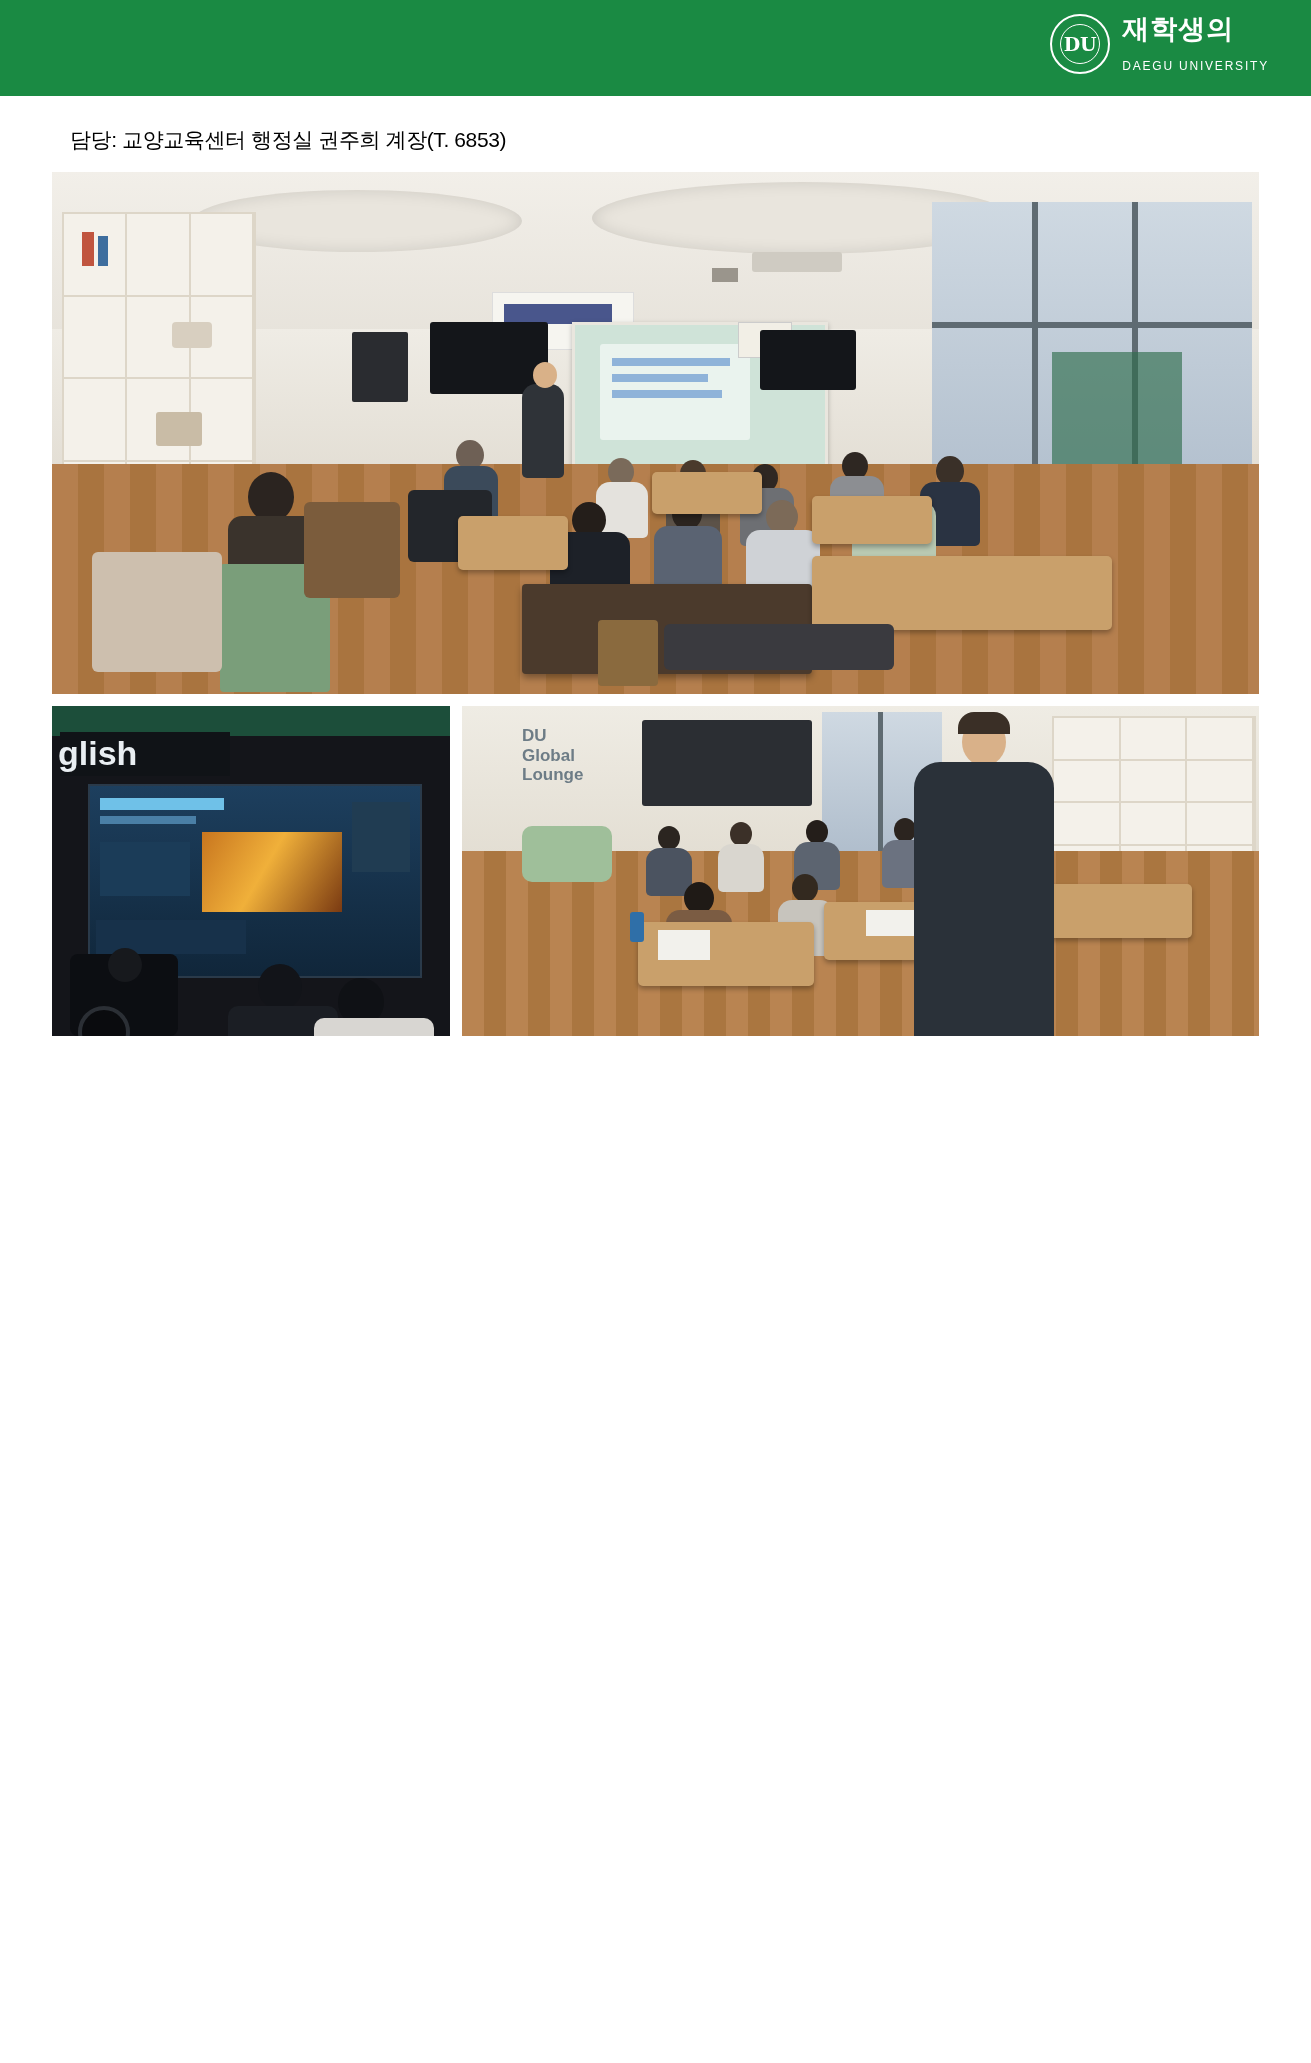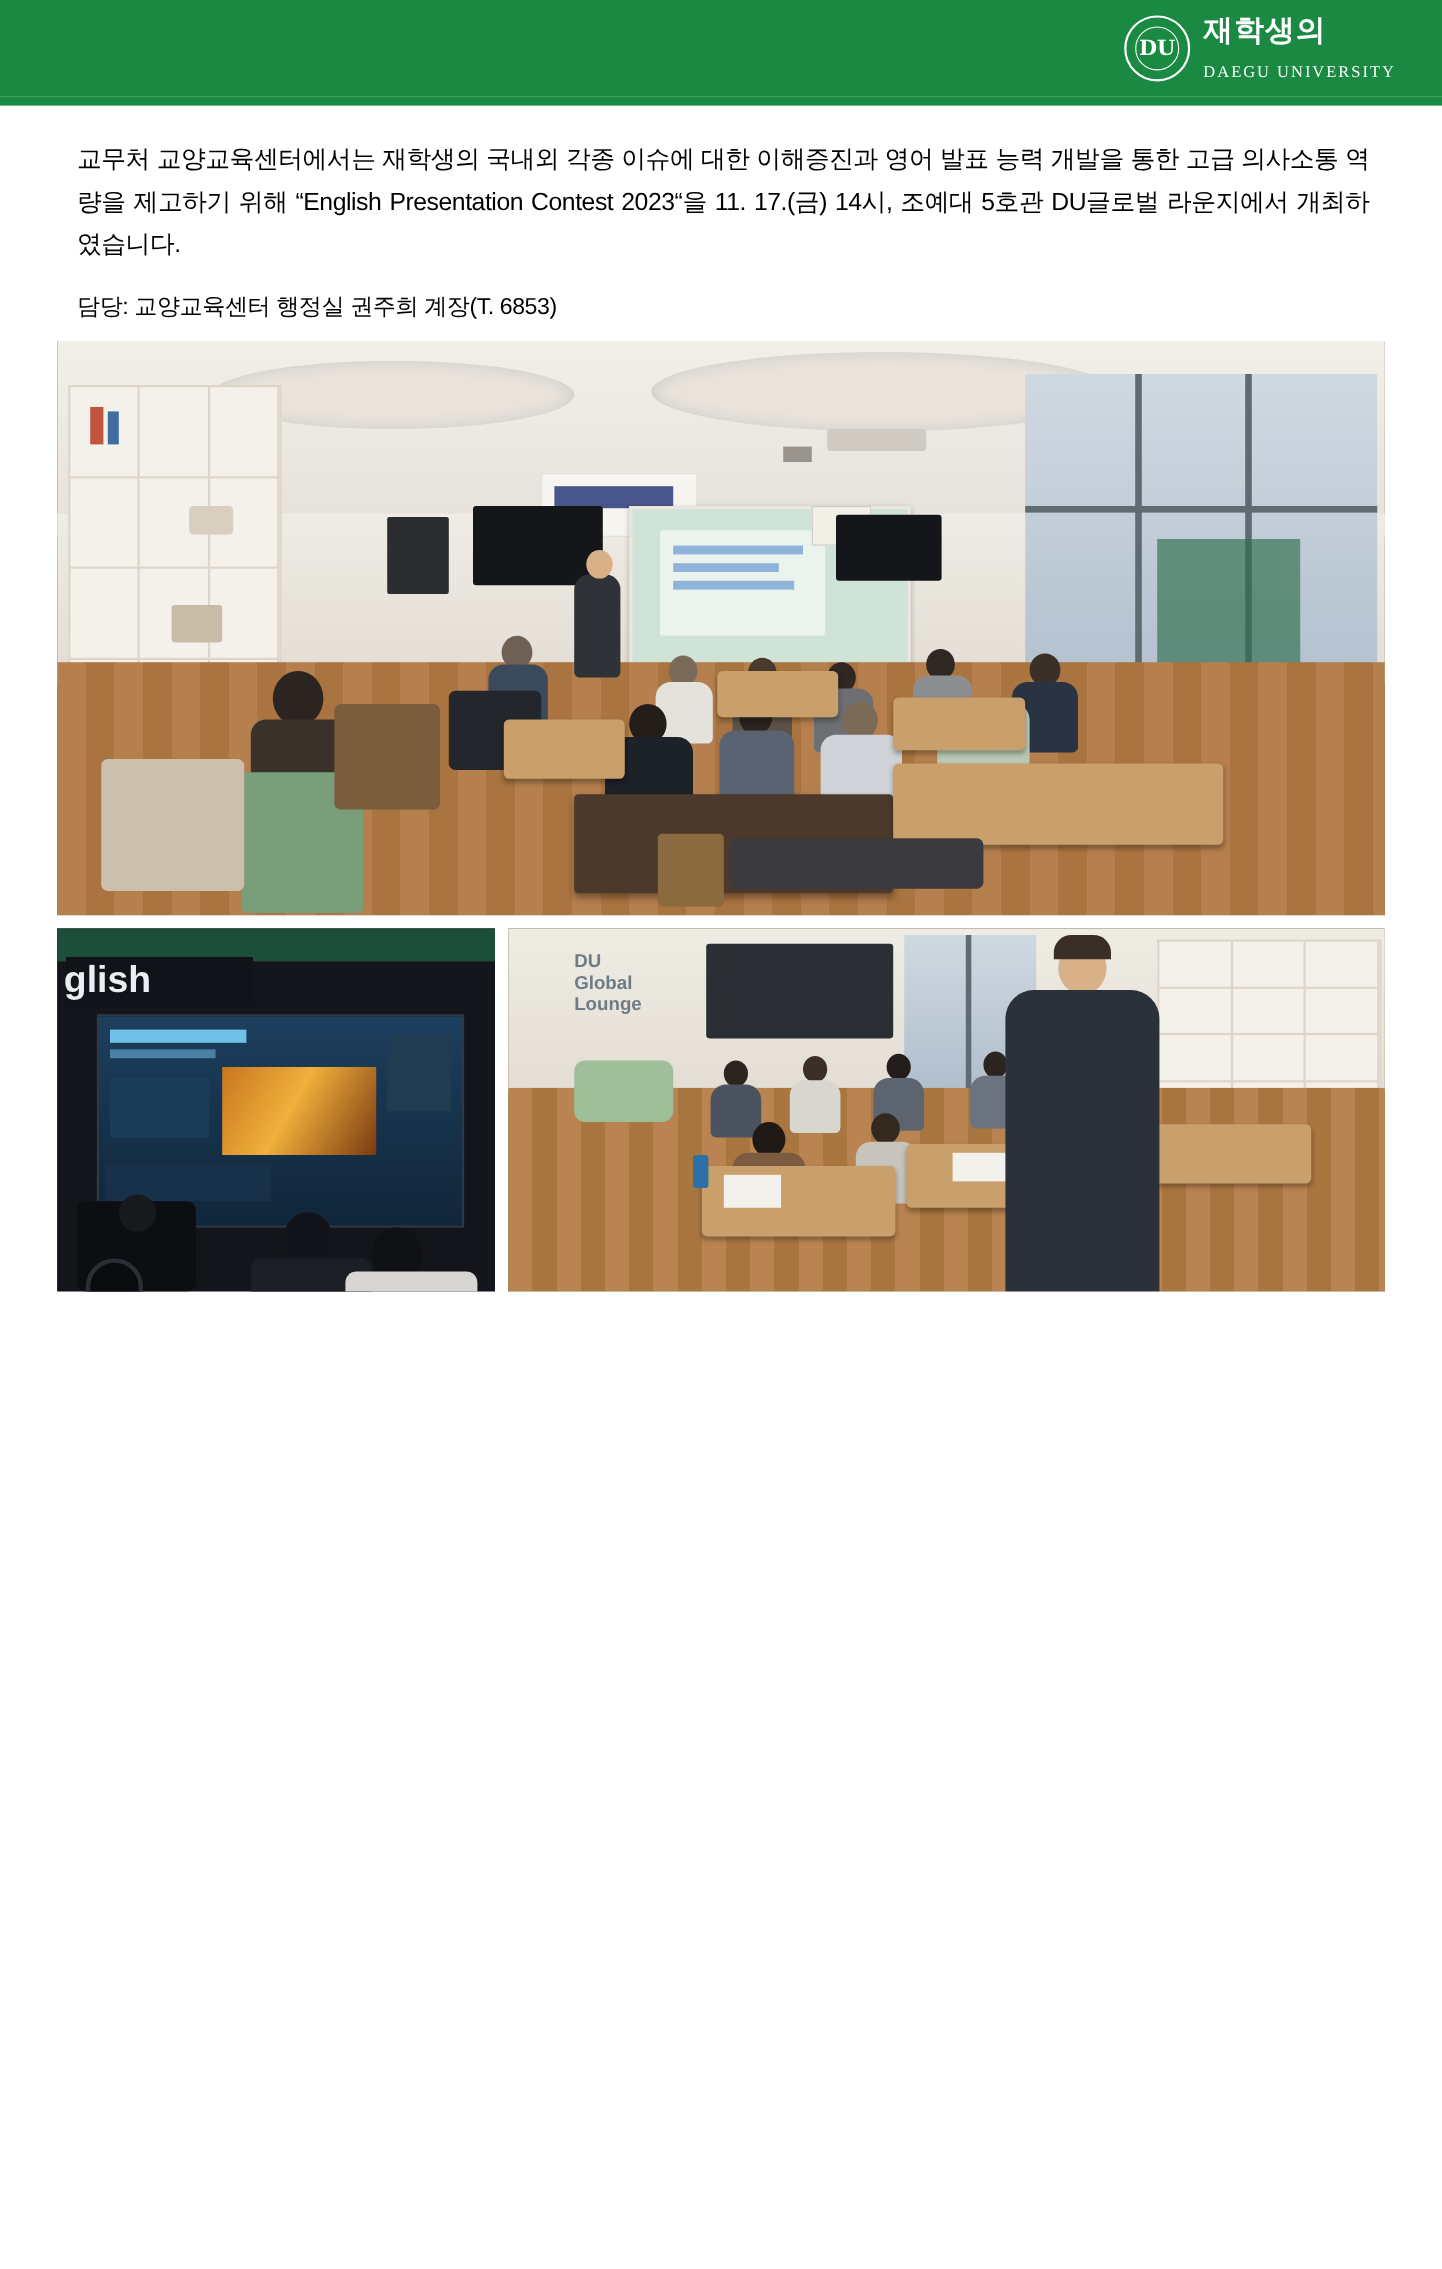--- a/index.html
+++ b/index.html
@@ -83,25 +83,24 @@
     color: #ffffff;
     line-height: 1.06;
   }
   .logo-text .ko {
     font-size: 27px;
     font-weight: bold;
     letter-spacing: 1px;
     display: block;
   }
   .logo-text .en {
-    font-size: 15px;
+    font-size: 12px;
     letter-spacing: 1.8px;
     display: block;
     margin-top: 17px;
-    font-family: Liberation Serif, serif;
   }
 
   
   .content {
     padding: 30px 52px 0 52px;
   }
   .doc-title {
     font-size: 31.5px;
     font-weight: bold;
     letter-spacing: -0.6px;
@@ -242,21 +241,20 @@
       <div class="logo-text">
         <span class="ko">재학생의</span>
         <span class="en">DAEGU UNIVERSITY</span>
       </div>
     </div>
   </div>
   <div class="header-rule"></div>
 
   <div class="content">
 
-    <p class="para">교무처 교양교육센터에서는 재학생의 국내외 각종 이슈에 대한 이해증진과 영어 발표 능력 개발을 통한 고급 의사소통 역량을 제고하기 위해 “English Presentation Contest 2023“을 11. 17.(금) 14시, 조예대 5호관 DU글로벌 라운지에서 개최하였습니다.</p>
 
     <p class="contact">담당: 교양교육센터 행정실 권주희 계장(T. 6853)</p>
   </div>
 
   <div class="photos">
 
     <div class="photo-big" title="" aria-label="">
       <div class="scene">
         <div class="b bg-ceiling"></div>
         <div class="b ceil-oval" style="left:140px;top:18px;width:330px;height:62px;"></div>

